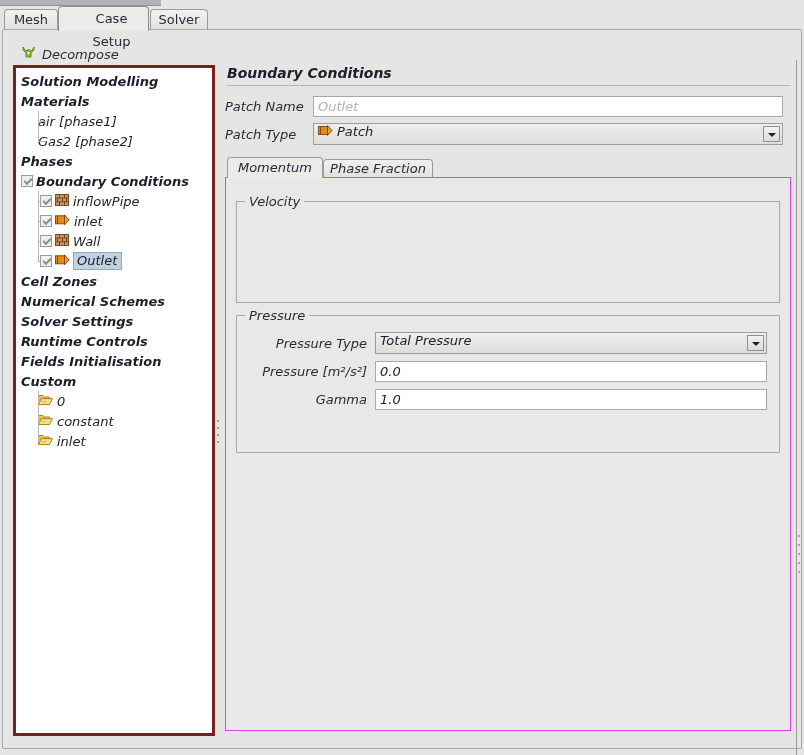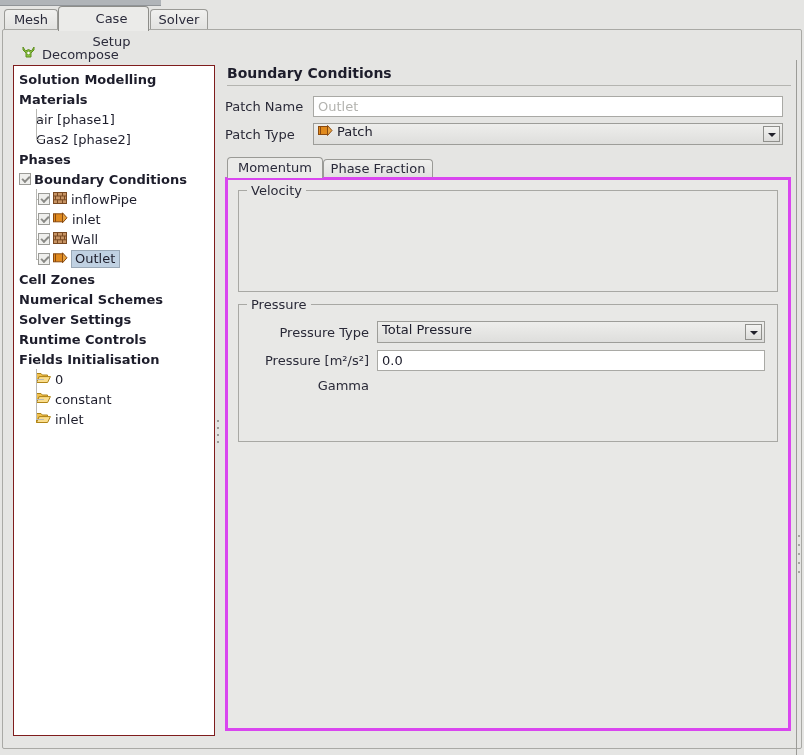--- a/index.html
+++ b/index.html
@@ -71,20 +71,21 @@
 
   
   .content-panel {
     position: absolute;
     left: 2px; top: 29px;
     width: 800px; height: 720px;
     box-sizing: border-box;
     background: #e5e5e3;
     border: 1px solid #a9a9a5;
     border-radius: 2px;
+    font-style: italic;
   }
 
   
   .decompose-row {
     position: absolute;
     left: 18px; top: 14px;
     height: 20px;
     display: flex;
     align-items: center;
     cursor: default;
@@ -125,21 +126,21 @@
     margin: 7px 0 0 1px;
   }
 
   
   .tree-panel {
     position: absolute;
     left: 10px; top: 35px;
     width: 202px; height: 671px;
     box-sizing: border-box;
     background: #ffffff;
-    border: 1px solid #7f1d1d;
+    border: 3px solid #7f1d1d;
     overflow: hidden;
   }
   .tree-inner { padding: 3px 0 0 0; }
   .tree-row {
     position: relative;
     height: 20px;
     display: flex;
     align-items: center;
     white-space: nowrap;
     cursor: default;
@@ -292,25 +293,25 @@
     height: 21px;
     line-height: 19px;
     background: #ebebe9;
     z-index: 4;
   }
   #itab-momentum { left: 2px;  width: 96px; }
   #itab-phase    { left: 98px; width: 110px; }
 
   .inner-panel {
     position: relative;
-    border: 3px solid #d946ef;
+    border: 1px solid #d946ef;
     background: #e8e8e6;
     height: 554px;
     box-sizing: border-box;
-    padding: 10px 10px 0 10px;
+    padding: 23px 10px 0 10px;
     margin-top: -1px;
   }
 
   
   .groupbox {
     position: relative;
     border: 1px solid #a8a8a4;
     background: #e8e8e6;
     padding: 16px 12px 12px 12px;
     margin-bottom: 12px;
@@ -461,20 +462,23 @@
         </div>
         <div class="tree-row top">
           <span class="tree-label bold">Solver Settings</span>
         </div>
         <div class="tree-row top">
           <span class="tree-label bold">Runtime Controls</span>
         </div>
         <div class="tree-row top">
           <span class="tree-label bold">Fields Initialisation</span>
         </div>
+        <div class="tree-row top">
+          <span class="tree-label bold">Custom</span>
+        </div>
         <div class="tree-row child">
           <span class="elbow cont"></span>
           <span class="ico"><svg width="15" height="12" viewBox="0 0 15 12">
               <path d="M0.5 10.5 L0.5 1.5 L5 1.5 L6.3 3 L11.5 3 L11.5 4.6 L3.2 4.6 L0.5 10.5 Z" fill="#f2c14e" stroke="#b08416" stroke-width="1"></path>
               <path d="M3.2 4.6 L14.4 4.6 L11.6 10.5 L0.5 10.5 Z" fill="#fadd8c" stroke="#b08416" stroke-width="1"></path>
             </svg></span>
           <span class="tree-label">0</span>
         </div>
         <div class="tree-row child">
           <span class="elbow cont"></span>
@@ -542,19 +546,20 @@
           </div>
         </div>
 
         <div class="g-row">
           <div class="g-label" style="width:118px;">Pressure [m²/s²]</div>
           <div class="textinput" style="width:400px;">0.0</div>
         </div>
 
         <div class="g-row">
           <div class="g-label" style="width:118px;">Gamma</div>
+          <div class="textinput" style="width:400px;">1.0</div>
         </div>
       </div>
 
     </div>
   </div>
 
 </div>
 
 </body></html>

